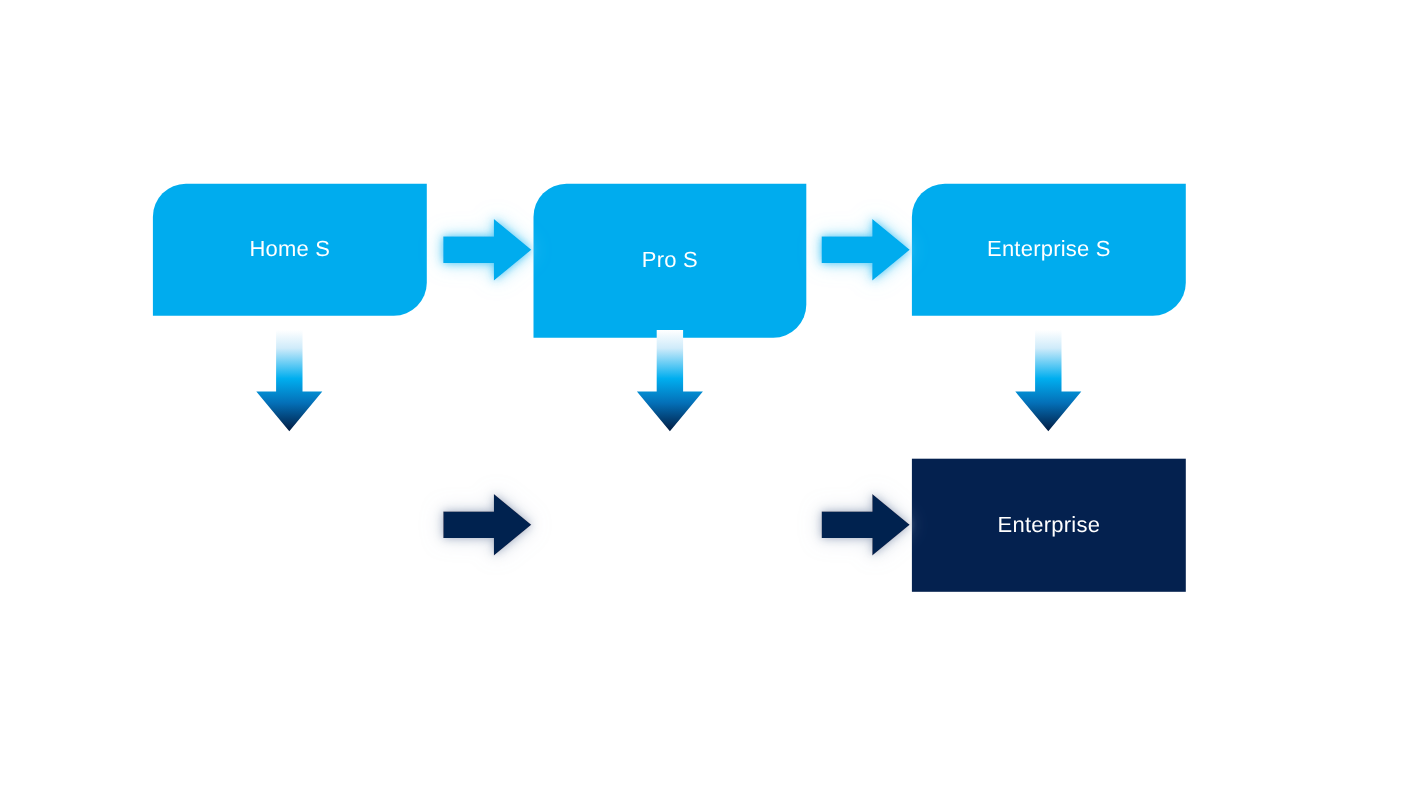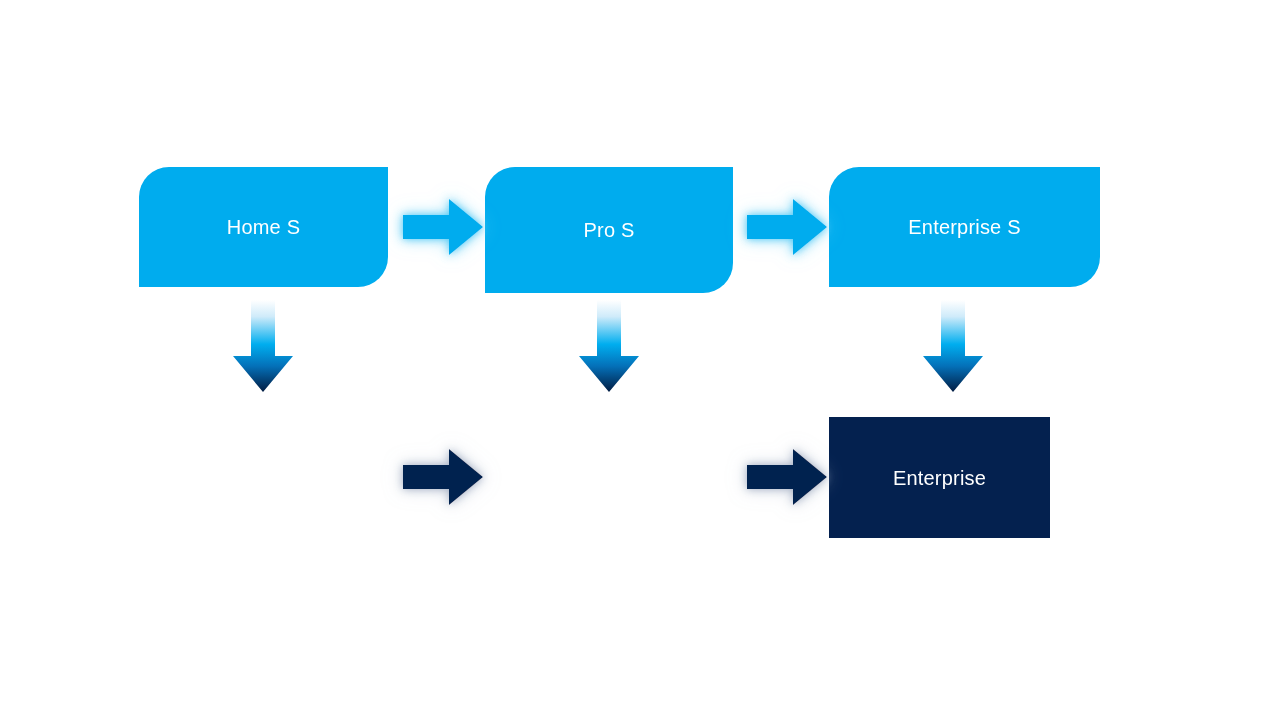--- a/index.html
+++ b/index.html
@@ -45,27 +45,27 @@
     background: #04214F;
     border-radius: 0;
   }
 
   .node-label {
     pointer-events: none;
   }
 
   
   #node-home-s       { left: 139px; top: 167px; width: 249px; height: 120px; }
-  #node-pro-s        { left: 485px; top: 167px; width: 248px; height: 126px; }
-  #node-enterprise-s { left: 829px; top: 167px; width: 271px; height: 120px; }
+  #node-pro-s        { left: 485px; top: 167px; width: 248px; height: 140px; }
+  #node-enterprise-s { left: 829px; top: 167px; width: 249px; height: 120px; }
 
   
   #node-home        { left: 139px; top: 417px; width: 249px; height: 121px; }
   #node-pro         { left: 485px; top: 417px; width: 248px; height: 121px; }
-  #node-enterprise  { left: 829px; top: 417px; width: 221px; height: 121px; }
+  #node-enterprise  { left: 829px; top: 417px; width: 249px; height: 121px; }
 
   
   .arrow-h {
     position: absolute;
     width: 80px;
     height: 62px;
   }
   .arrow-h svg { display: block; width: 100%; height: 100%; overflow: visible; }
 
   #arrow-home-s-to-pro-s       { left: 403px; top: 196px; }

